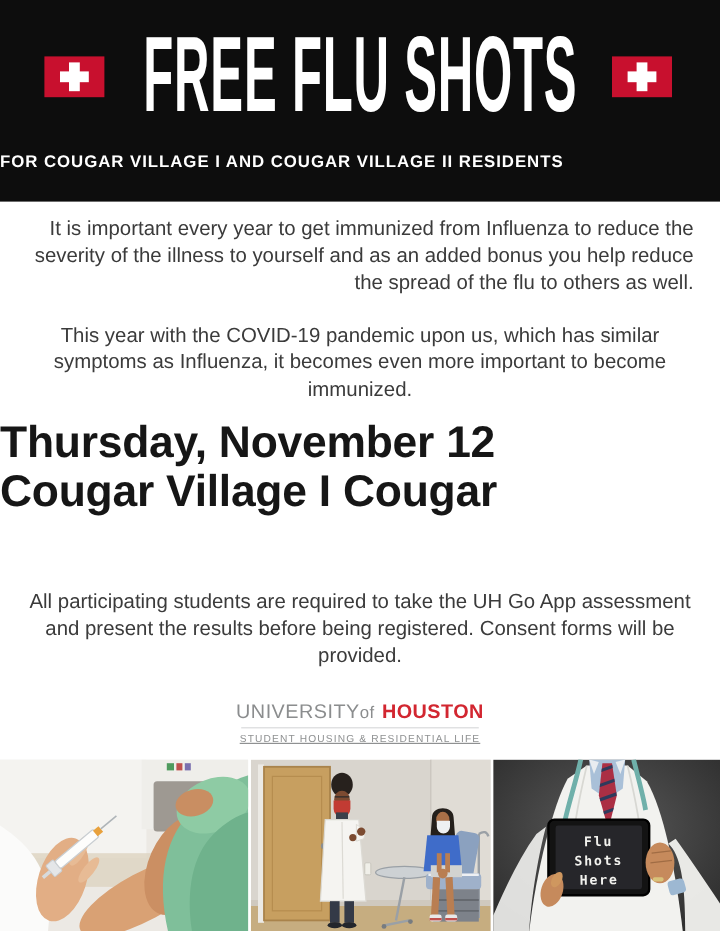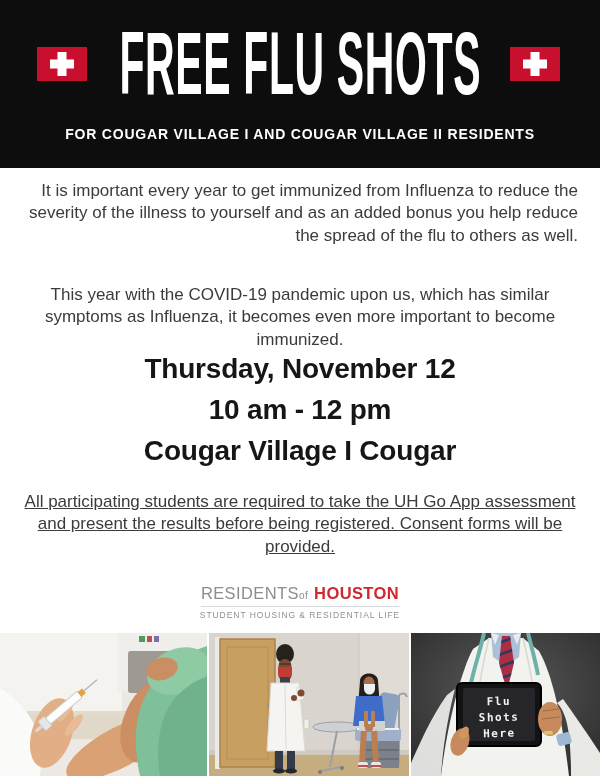--- a/index.html
+++ b/index.html
@@ -12,40 +12,40 @@
   .flag { position:absolute; top:47px; width:50px; height:34px; background:#c8102e; }
   .flag-left  { left:37px; }
   .flag-right { left:510px; }
   .cross-v { position:absolute; left:50%; top:50%; width:9px;  height:24px; transform:translate(-50%,-50%); background:#ffffff; }
   .cross-h { position:absolute; left:50%; top:50%; width:24px; height:9px;  transform:translate(-50%,-50%); background:#ffffff; }
 
   .title-wrap { position:absolute; top:19px; left:0; width:100%; text-align:center; }
   .title { display:inline-block; color:#ffffff; font-size:63px; font-weight:700; line-height:1;
            letter-spacing:1px; white-space:nowrap; transform:scale(0.65,1.42); transform-origin:50% 0; }
 
-  .subtitle { position:absolute; top:126px; left:0; width:100%; text-align:center;
+  .subtitle { position:absolute; top:126px; left:0; width:100%; 
               color:#ffffff; font-size:14px; font-weight:700; letter-spacing:0.8px; }
 
   
   .para { position:absolute; left:22px; width:556px; margin:0; text-align:center;
           font-size:17px; line-height:22.4px; color:#3b3b3b; }
   .p1 { top:180px;text-align:right; }
-  .p2 { top:284px; }
-  .p3 { top:491px;text-decoration:underline; }
-
-  .event { position:absolute; top:348px; left:0; width:100%; text-align:center;
-           font-size:28px; font-weight:700; line-height:41px; color:#161616; letter-spacing:-0.2px; }
+  .p2 { top:269px; }
+  .p3 { top:491px; }
+
+  .event { position:absolute; top:348px; left:0; width:100%; 
+           font-size:37px; font-weight:700; line-height:41px; color:#161616; letter-spacing:-0.2px; }
 
   
   .logo { position:absolute; top:584px; left:0; width:100%; text-align:center; }
   .logo-line1 { font-size:16.5px; color:#8b8d8e; letter-spacing:0.4px; line-height:1.15; }
-  .lg-of  { font-size:10px; color:#8b8d8e; }
+  .lg-of  { font-size:14px; color:#8b8d8e; }
   .lg-hou { font-weight:700; color:#d22630; margin-left:6px; letter-spacing:0.4px; }
   .logo-rule { width:198px; height:1px; background:#d9dadb; margin:3px auto 3px; }
-  .logo-dept { font-size:8.5px; color:#8f9192; letter-spacing:0.95px; }
+  .logo-dept { font-size:8.5px; color:#8f9192; letter-spacing:0.95px;text-decoration:underline; }
 
   
   .photos { position:absolute; top:633px; left:0; width:600px; height:114px; display:flex;border-radius:10px; }
   .photos svg { display:block; flex:0 0 auto; }
   .pgap { width:2px; height:143px; background:#ffffff; flex:0 0 auto; }
 </style>
 </head>
 <body>
 
 <div class="page">
@@ -63,28 +63,27 @@
       <span class="title">FREE FLU SHOTS</span>
     </div>
     <div class="subtitle">FOR COUGAR VILLAGE I AND COUGAR VILLAGE II RESIDENTS</div>
   </header>
 
   <p class="para p1">It is important every year to get immunized from Influenza to reduce the severity of the illness to yourself and as an added bonus you help reduce the spread of the flu to others as well.</p>
   <p class="para p2">This year with the COVID-19 pandemic upon us, which has similar symptoms as Influenza, it becomes even more important to become immunized.</p>
 
   <div class="event">
     <div>Thursday, November 12</div>
-    <div>10 am - 12 pm</div>
     <div>Cougar Village I Cougar</div>
   </div>
 
   <p class="para p3">All participating students are required to take the UH Go App assessment and present the results before being registered. Consent forms will be provided.</p>
 
   <div class="logo">
-    <div class="logo-line1"><span class="lg-univ">RESIDENTS</span><span class="lg-of">of</span><span class="lg-hou">HOUSTON</span></div>
+    <div class="logo-line1"><span class="lg-univ">UNIVERSITY</span><span class="lg-of">of</span><span class="lg-hou">HOUSTON</span></div>
     <div class="logo-rule"></div>
     <div class="logo-dept">STUDENT HOUSING &amp; RESIDENTIAL LIFE</div>
   </div>
 
   <div class="photos">
 
     <svg width="207" height="143" viewBox="0 0 207 143">
       <rect width="207" height="143" fill="#ece9e4"></rect>
       <rect x="0" y="0" width="122" height="82" fill="#f4f3f0"></rect>
       <rect x="118" y="0" width="89" height="58" fill="#efeeea"></rect>

